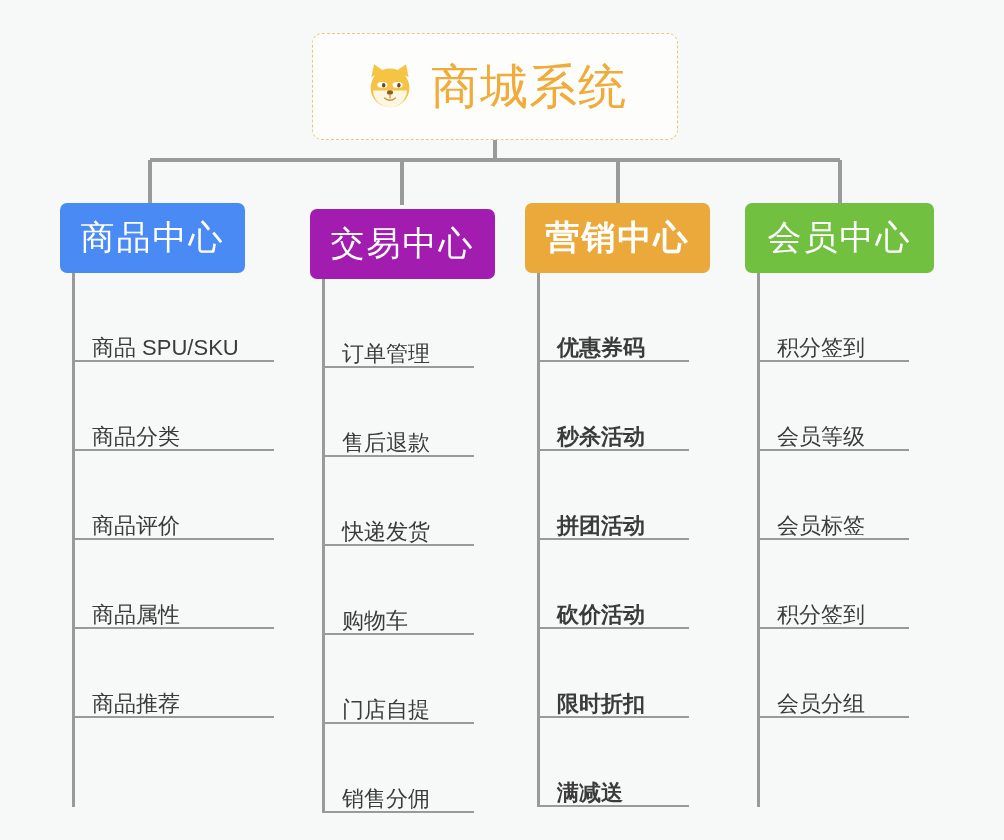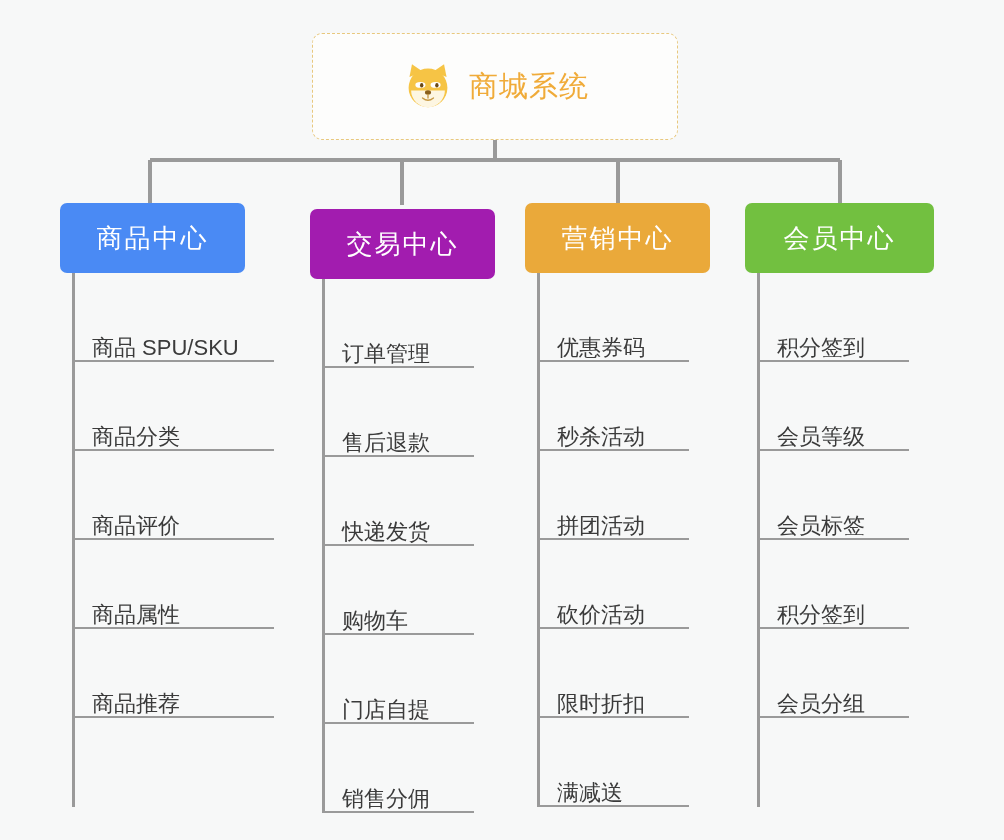--- a/index.html
+++ b/index.html
@@ -39,21 +39,21 @@
     justify-content: center;
     gap: 14px;
   }
   .root-icon {
     width: 54px;
     height: 54px;
     flex: 0 0 auto;
     display: block;
   }
   .root-title {
-    font-size: 29px;
+    font-size: 48px;
     line-height: 1;
     color: #f0ab39;
     letter-spacing: 1px;
     white-space: nowrap;
   }
 
   
   .connectors {
     position: absolute;
     left: 0; top: 0;
@@ -68,21 +68,21 @@
     top: 203px;
   }
   .col-head {
     box-sizing: border-box;
     height: 70px;
     border-radius: 7px;
     display: flex;
     align-items: center;
     justify-content: center;
     color: #ffffff;
-    font-size: 26px;
+    font-size: 34px;
     letter-spacing: 2px;
     white-space: nowrap;
   }
 
   .col-body {
     position: relative;
     margin-top: 0;
   }
   
   .spine {
@@ -112,21 +112,21 @@
     position: absolute;
     left: 0;
     bottom: 0;
     height: 2px;
     background: #9a9a9a;
   }
 
   
   #col-0 { left: 60px;  width: 240px; }
   #col-1 { left: 310px; width: 195px; }
-  #col-2 { left: 525px; width: 195px; }
+  #col-2 { left: 525px; width: 195px; font-weight: bold; }
   #col-3 { left: 745px; width: 195px; }
 
   #col-0 .col-head { width: 185px; margin-left: 0px; }
   #col-1 .col-head { width: 185px; margin-left: 0px; }
   #col-2 .col-head { width: 185px; margin-left: 0px; }
   #col-3 .col-head { width: 189px; margin-left: 0px; }
 
   #col-0 .spine { left: 12px; }
   #col-1 .spine { left: 12px; }
   #col-2 .spine { left: 12px; }

